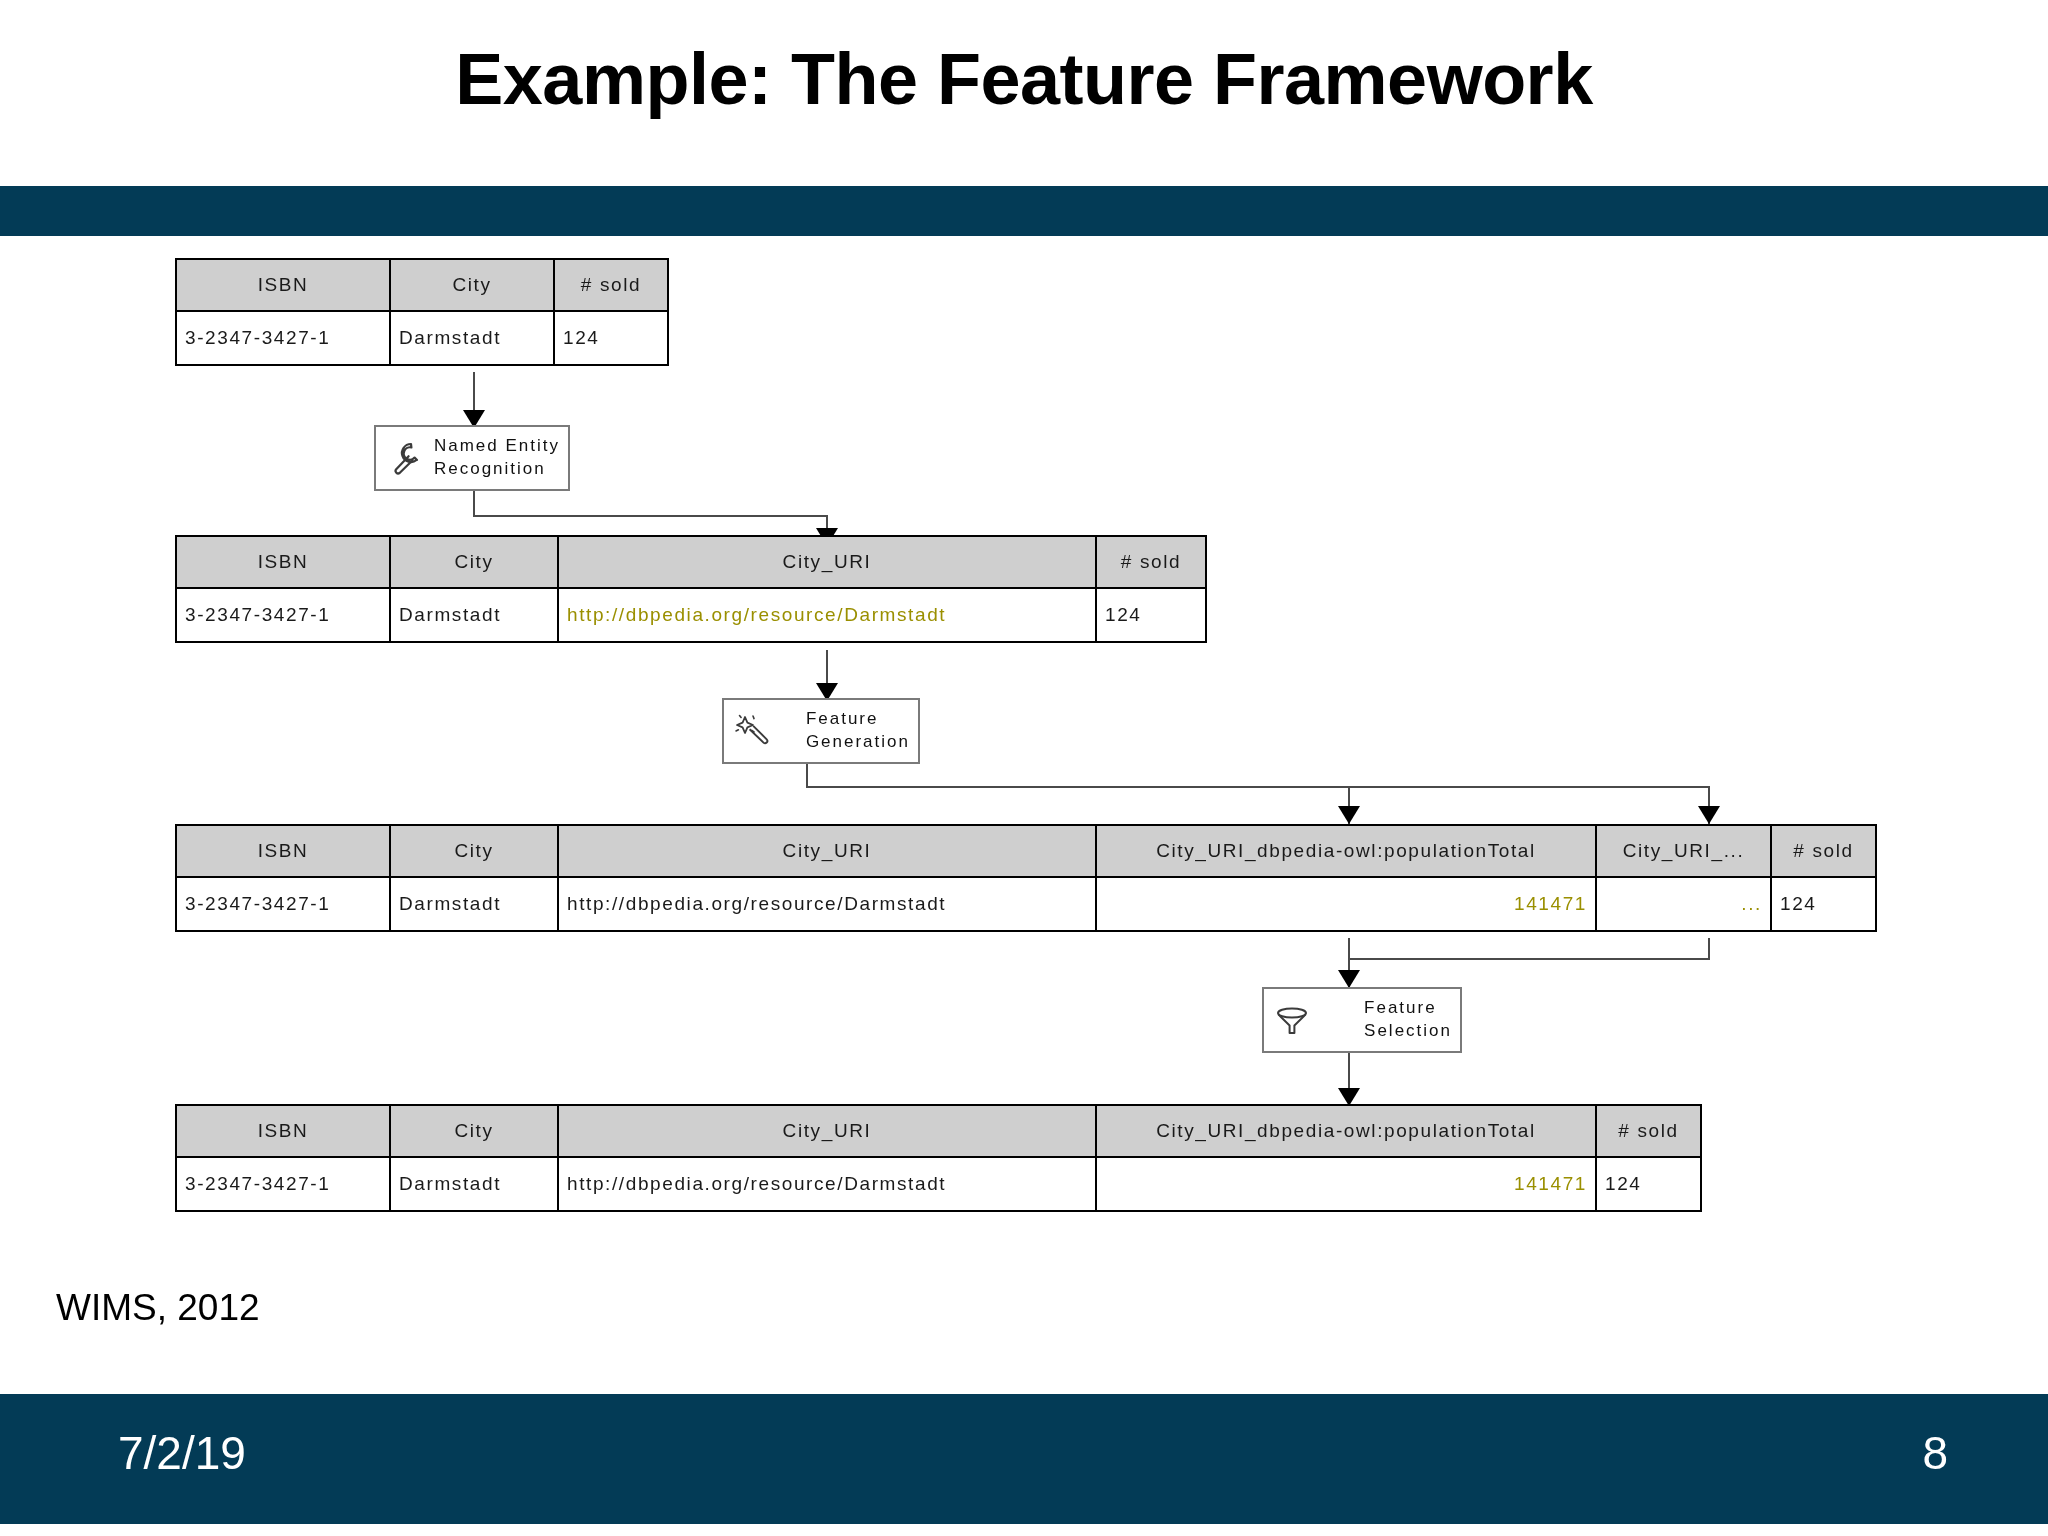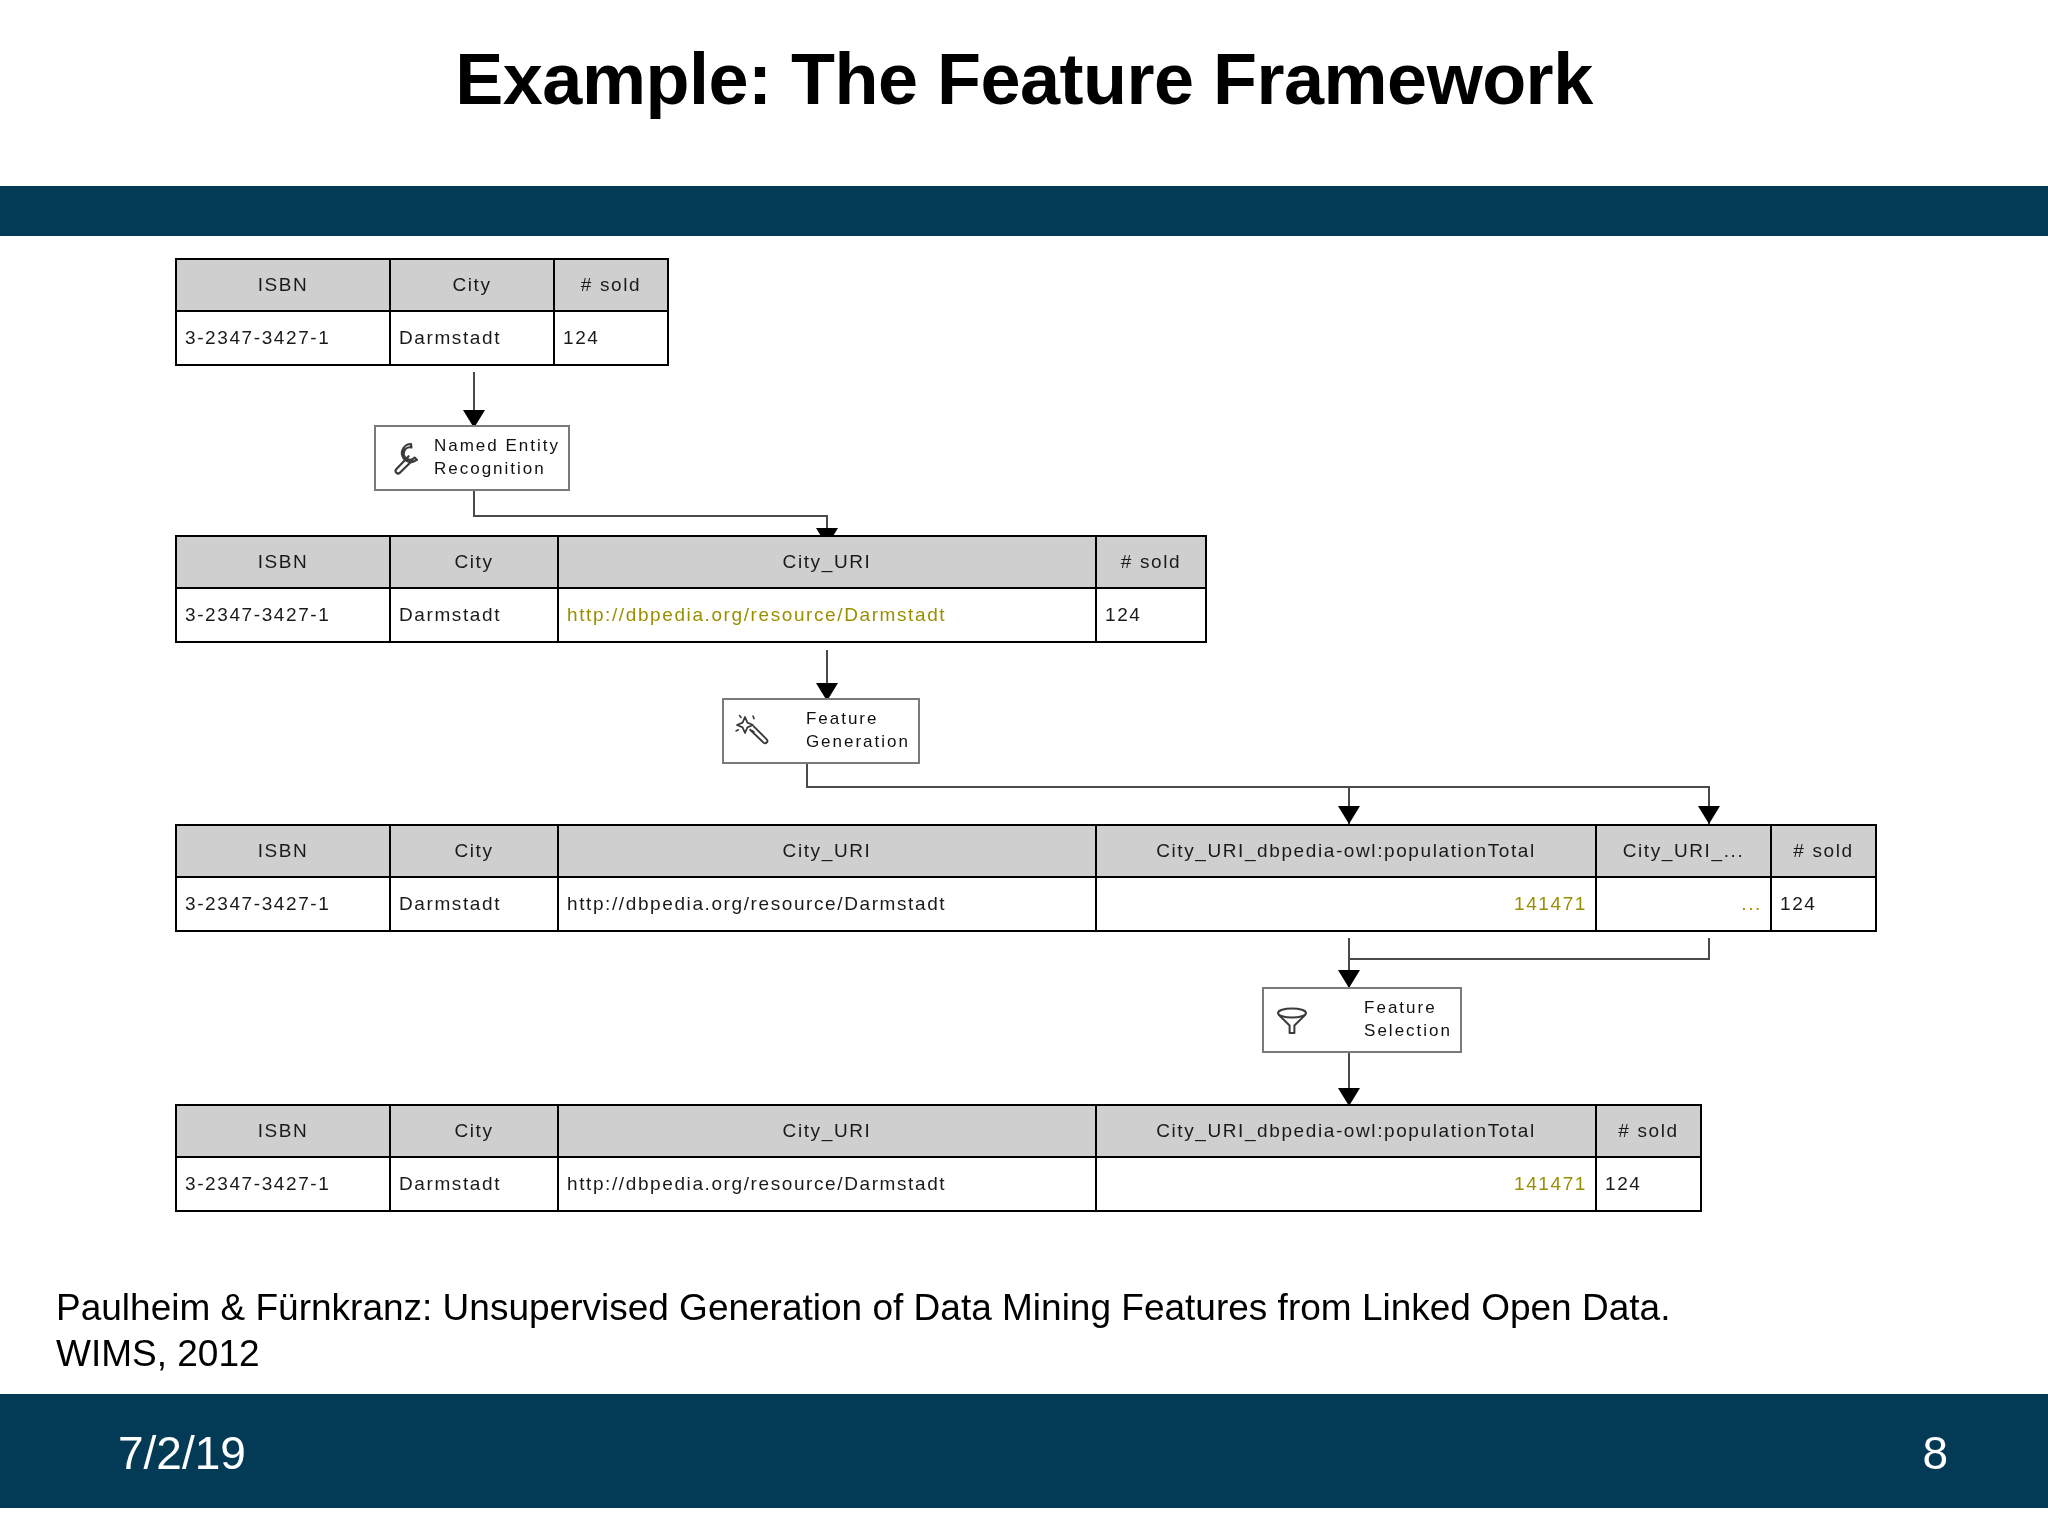--- a/index.html
+++ b/index.html
@@ -40,21 +40,21 @@
     top: 186px;
     width: 2048px;
     height: 50px;
     background: #033B56;
   }
   #footer-bar {
     position: absolute;
     left: 0;
     top: 1394px;
     width: 2048px;
-    height: 114px;
+    height: 130px;
     background: #033B56;
     text-align: center;
   }
   #footer-bar .f-date {
     position: absolute;
     left: 118px;
     top: 32px;
     font-size: 46px;
     color: #ffffff;
   }
@@ -333,21 +333,20 @@
         <td class="c-left">3-2347-3427-1</td>
         <td class="c-left">Darmstadt</td>
         <td class="c-left">http://dbpedia.org/resource/Darmstadt</td>
         <td class="c-right hl-olive">141471</td>
         <td class="c-center">124</td>
       </tr>
     </tbody>
   </table>
 
   <div id="citation">
-    <div>Paulheim &amp; Fürnkranz: Unsupervised Generation of Data Mining Features from Linked Open Data.</div>
     <div>WIMS, 2012</div>
   </div>
 
   <div id="footer-bar">
     <span class="f-date">7/2/19</span>
     <span class="f-page">8</span>
   </div>
 
 </div>
 

